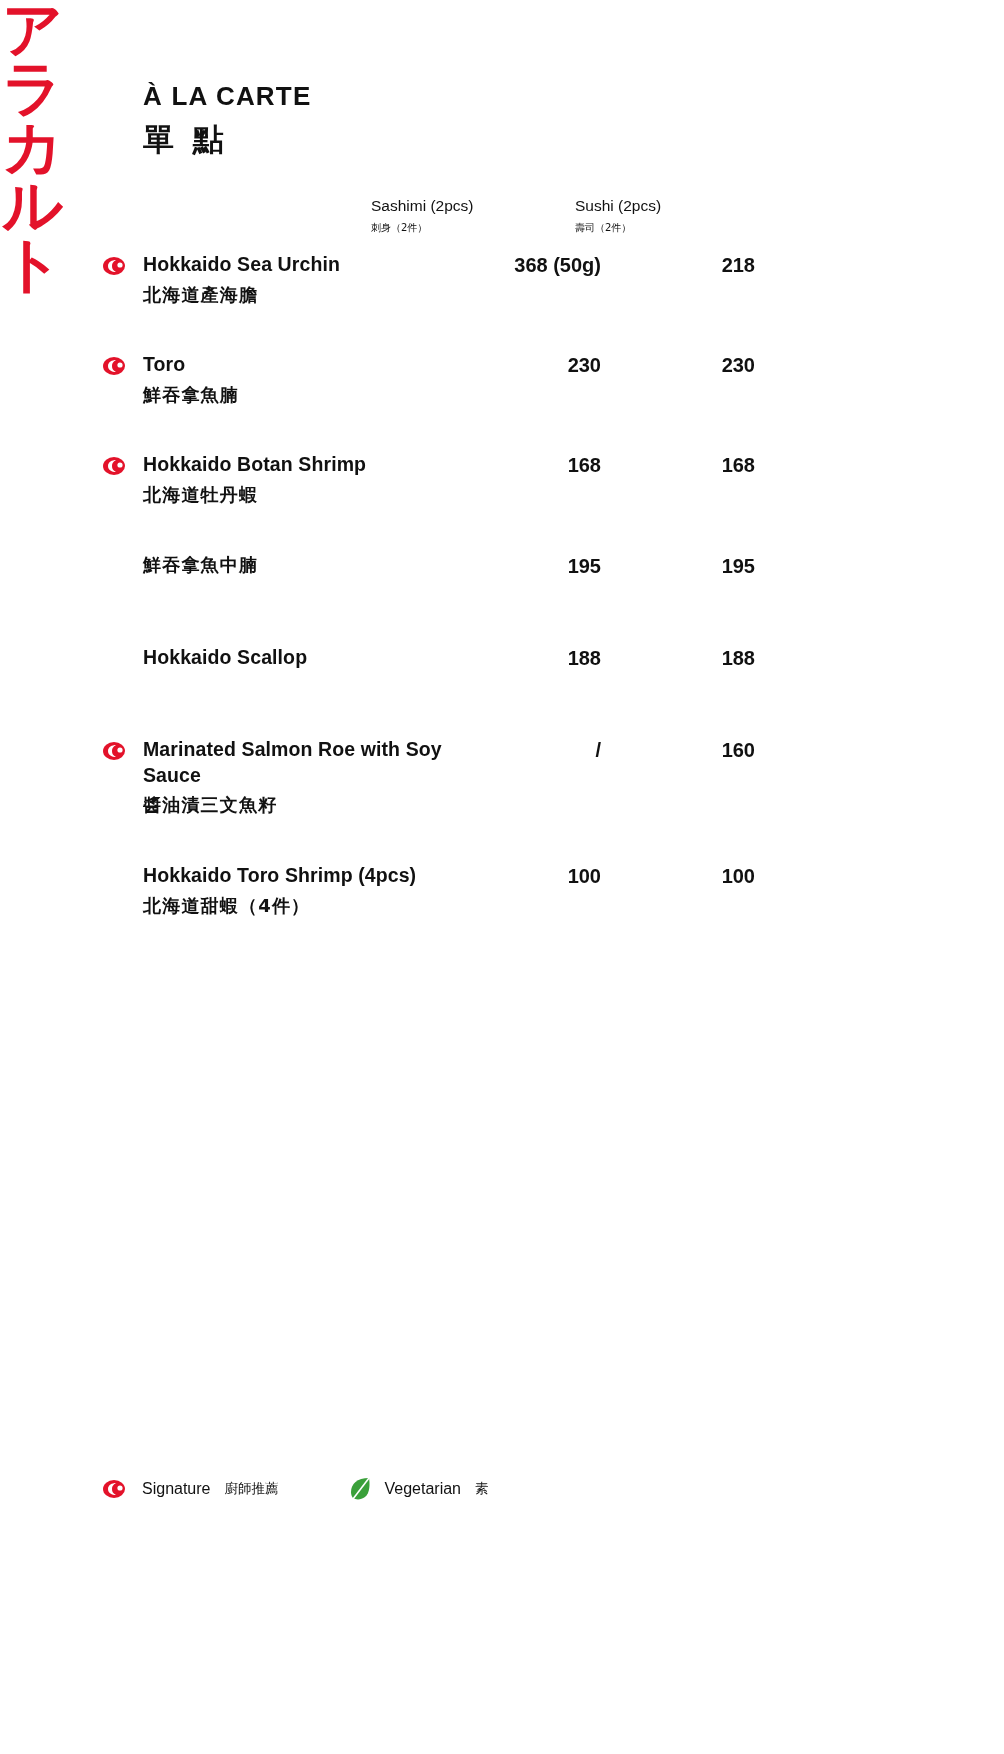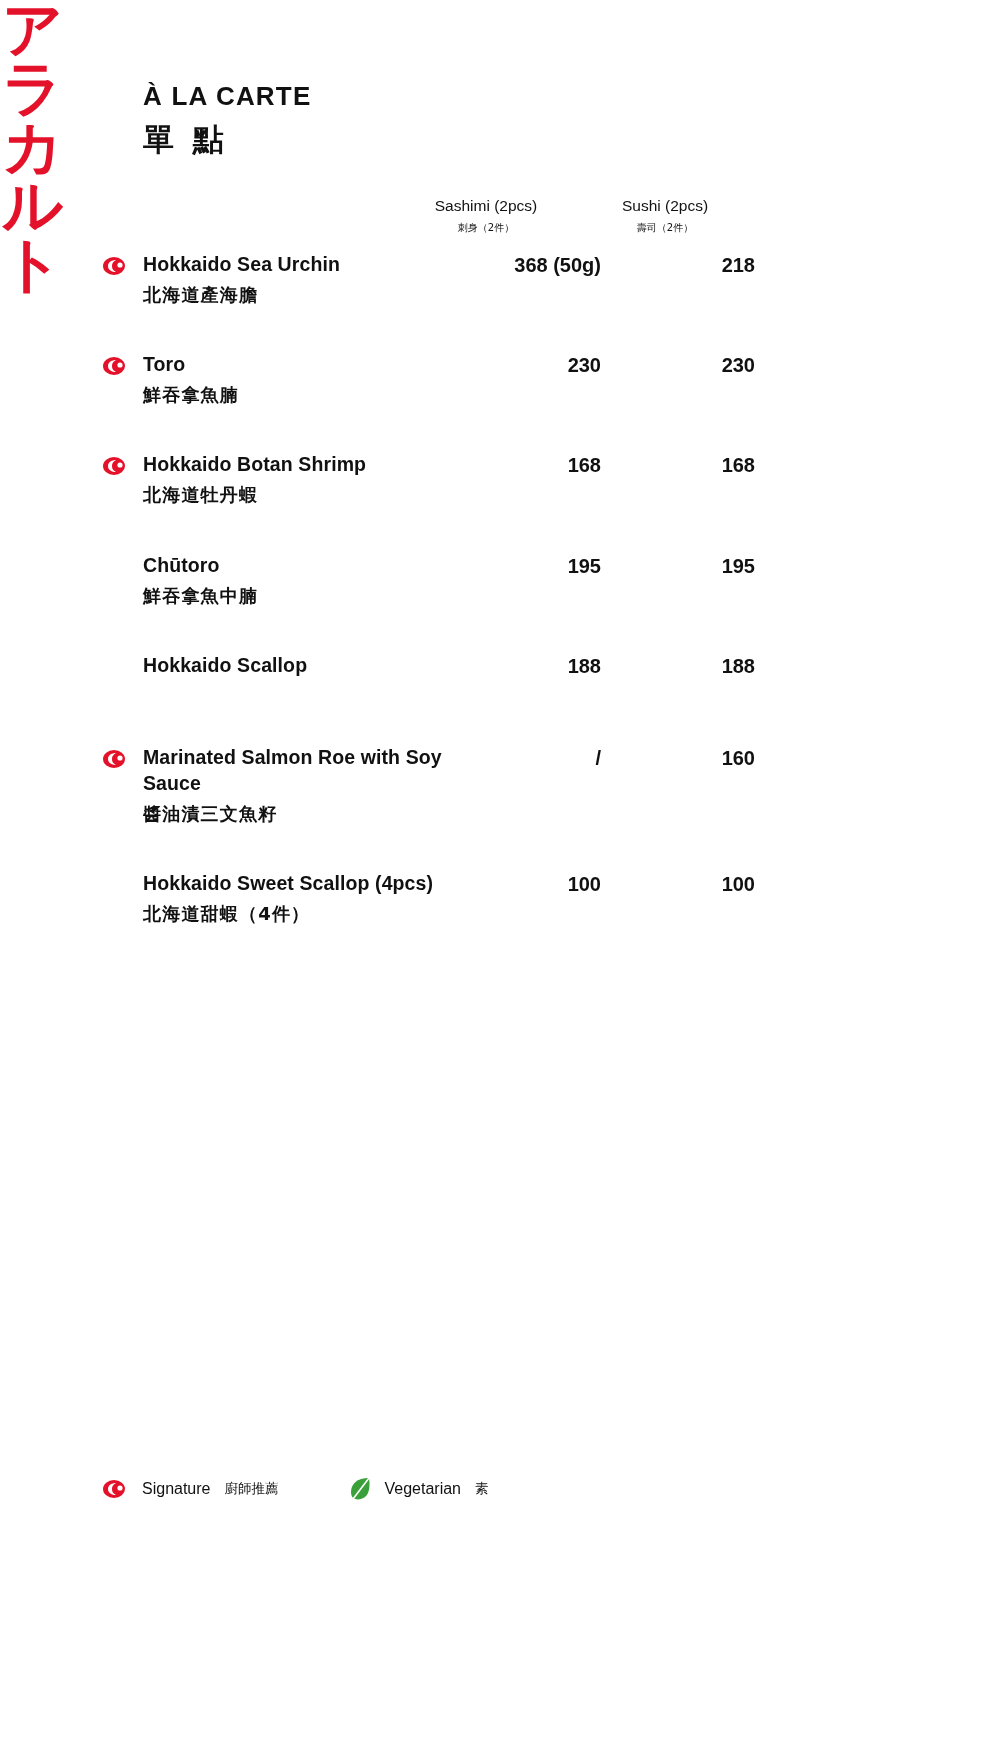--- a/index.html
+++ b/index.html
@@ -65,21 +65,21 @@
   }
 
   
   #column-headers {
     margin-top: 36px;
     position: relative;
     height: 50px;
   }
   .col-head {
     position: absolute;
-    text-align: center;
+    text-align: left;
     font-size: 15.5px;
     font-family: "Liberation Sans", sans-serif;
     color: #111111;
     line-height: 1.75;
   }
   .col-head .zh {
     font-family: "DejaVu Sans", sans-serif;
     font-size: 10px;
     display: block;
   }
@@ -239,21 +239,20 @@
       <div class="names">
         <div class="name-en">Hokkaido Botan Shrimp</div>
         <div class="name-zh">北海道牡丹蝦</div>
       </div>
       <div class="price price-sashimi">168</div>
       <div class="price price-sushi">168</div>
     </div>
 
     <div class="menu-row">
       <div class="names">
-        <div class="name-en">Chūtoro</div>
         <div class="name-zh">鮮吞拿魚中腩</div>
       </div>
       <div class="price price-sashimi">195</div>
       <div class="price price-sushi">195</div>
     </div>
 
     <div class="menu-row">
       <div class="names">
         <div class="name-en">Hokkaido Scallop</div>
       </div>
@@ -272,21 +271,21 @@
       <div class="names" style="width:300px;">
         <div class="name-en">Marinated Salmon Roe with Soy Sauce</div>
         <div class="name-zh">醬油漬三文魚籽</div>
       </div>
       <div class="price price-sashimi">/</div>
       <div class="price price-sushi">160</div>
     </div>
 
     <div class="menu-row">
       <div class="names" style="width:450px;">
-        <div class="name-en">Hokkaido Sweet Scallop (4pcs)</div>
+        <div class="name-en">Hokkaido Toro Shrimp (4pcs)</div>
         <div class="name-zh">北海道甜蝦（4件）</div>
       </div>
       <div class="price price-sashimi">100</div>
       <div class="price price-sushi">100</div>
     </div>
 
   </div>
 </div>
 
 <div id="legend">

